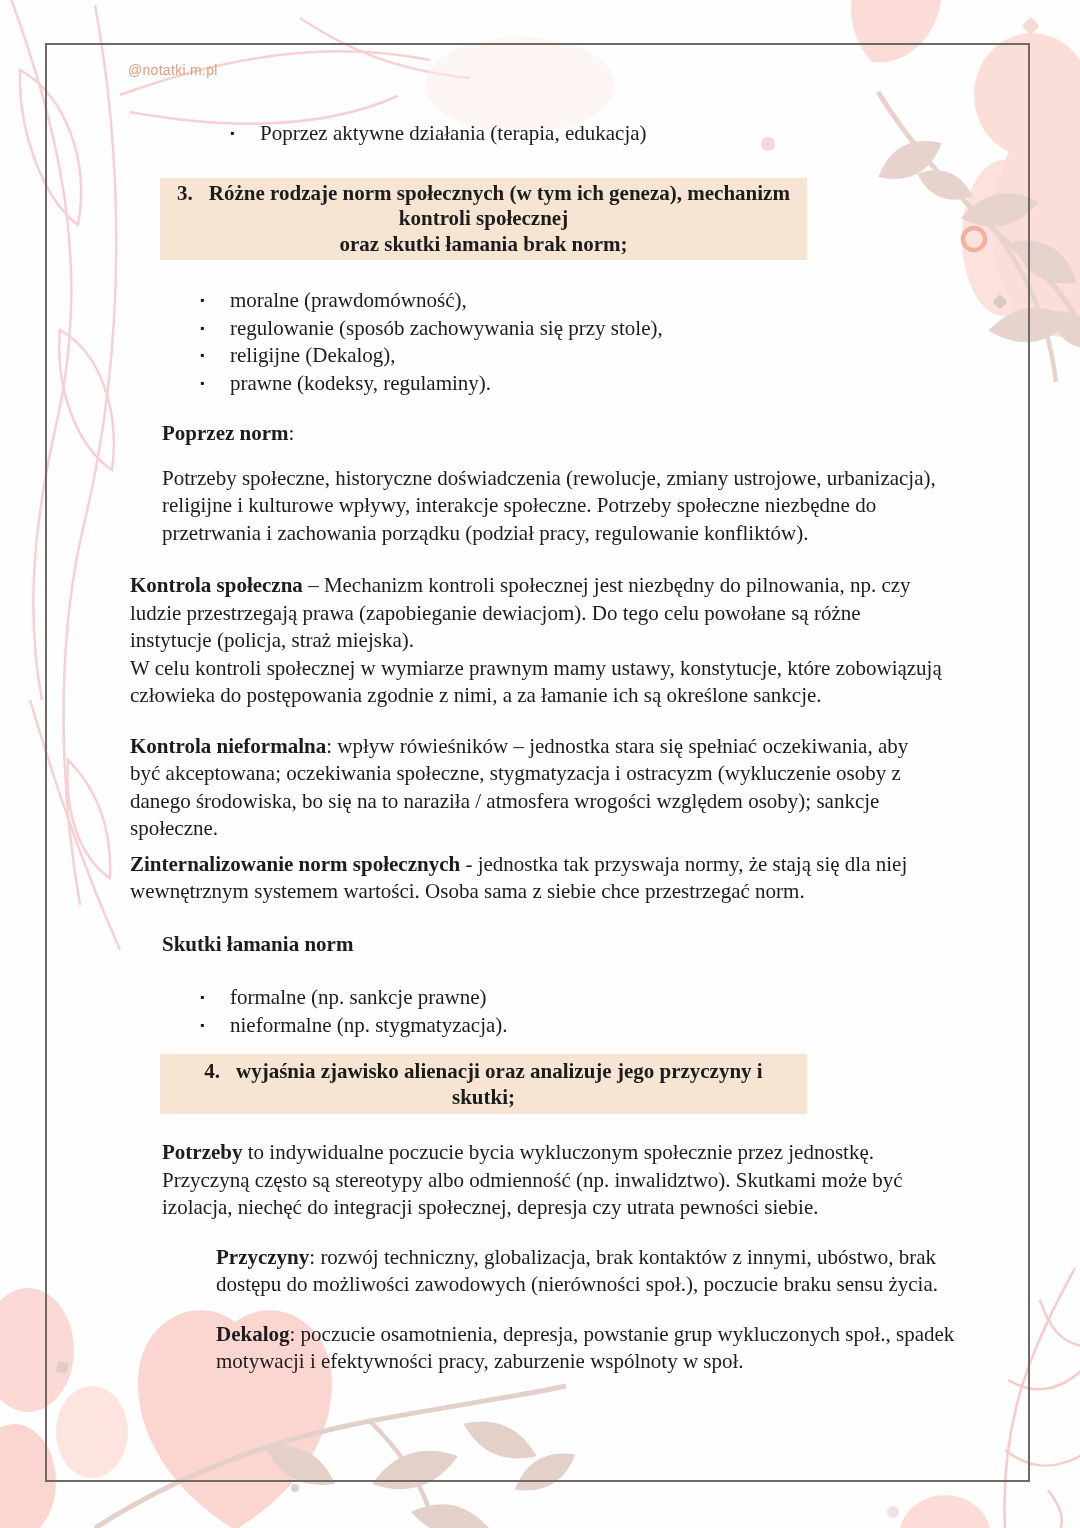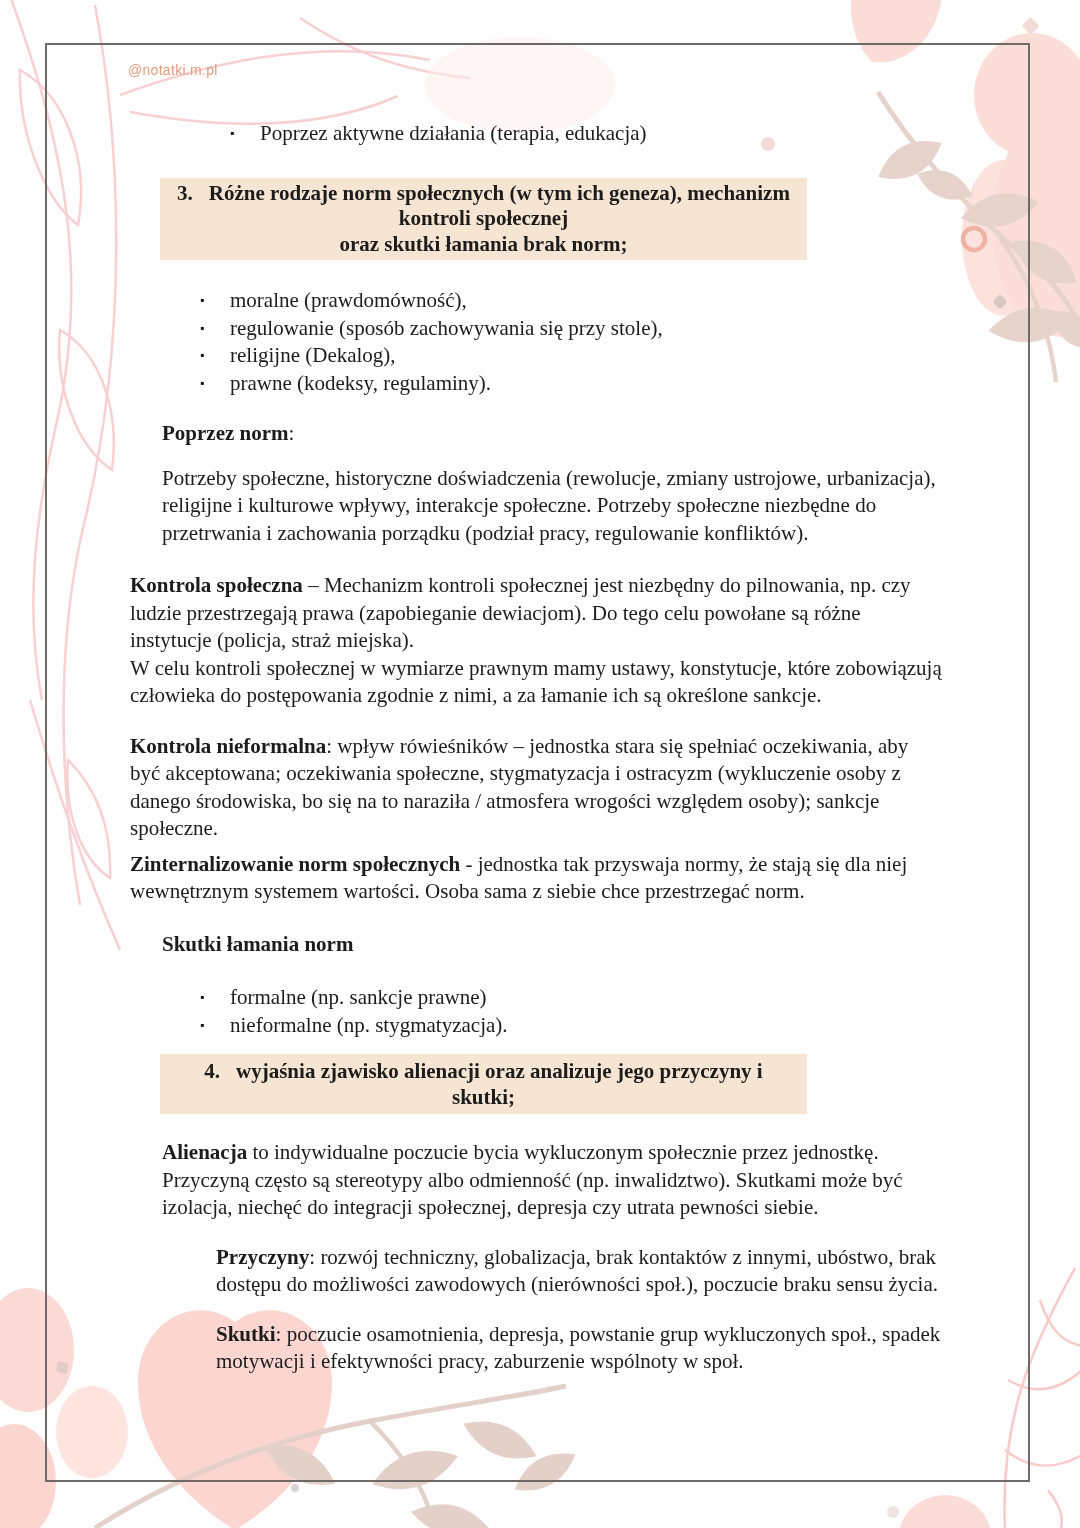--- a/index.html
+++ b/index.html
@@ -158,20 +158,20 @@
         <span>formalne (np. sankcje prawne)</span>
       </div>
       <div class="li">
         <span class="sq">▪</span>
         <span>nieformalne (np. stygmatyzacja).</span>
       </div>
     </div>
 
     <div class="band band4"><span class="num">4.</span><span>wyjaśnia zjawisko alienacji oraz analizuje jego przyczyny i skutki;</span></div>
 
-    <p class="alien"><b>Alienacja</b><span> to indywidualne poczucie bycia wykluczonym społecznie przez jednostkę. Przyczyną często są stereotypy albo odmienność (np. inwalidztwo). Skutkami może być izolacja, niechęć do integracji społecznej, depresja czy utrata pewności siebie.</span></p>
+    <p class="alien"><b>Potrzeby</b><span> to indywidualne poczucie bycia wykluczonym społecznie przez jednostkę. Przyczyną często są stereotypy albo odmienność (np. inwalidztwo). Skutkami może być izolacja, niechęć do integracji społecznej, depresja czy utrata pewności siebie.</span></p>
 
     <p class="indented"><b>Przyczyny</b><span>: rozwój techniczny, globalizacja, brak kontaktów z innymi, ubóstwo, brak dostępu do możliwości zawodowych (nierówności społ.), poczucie braku sensu życia.</span></p>
 
-    <p class="indented"><b>Skutki</b><span>: poczucie osamotnienia, depresja, powstanie grup wykluczonych społ., spadek motywacji i efektywności pracy, zaburzenie wspólnoty w społ.</span></p>
+    <p class="indented"><b>Dekalog</b><span>: poczucie osamotnienia, depresja, powstanie grup wykluczonych społ., spadek motywacji i efektywności pracy, zaburzenie wspólnoty w społ.</span></p>
 
   </div>
 </div>
 
 </body></html>

